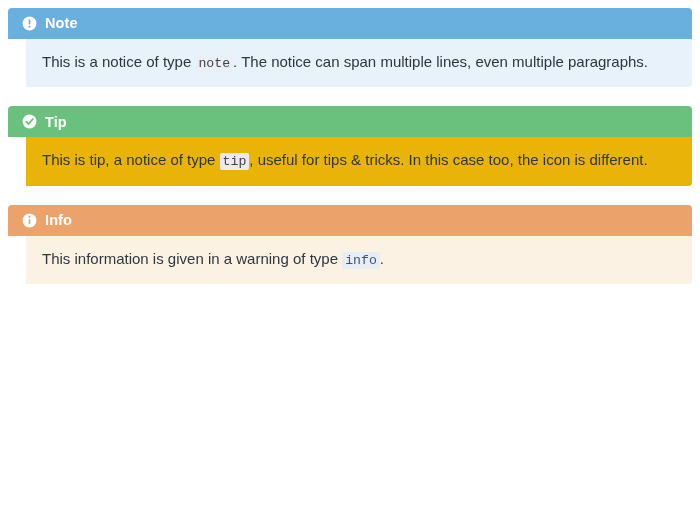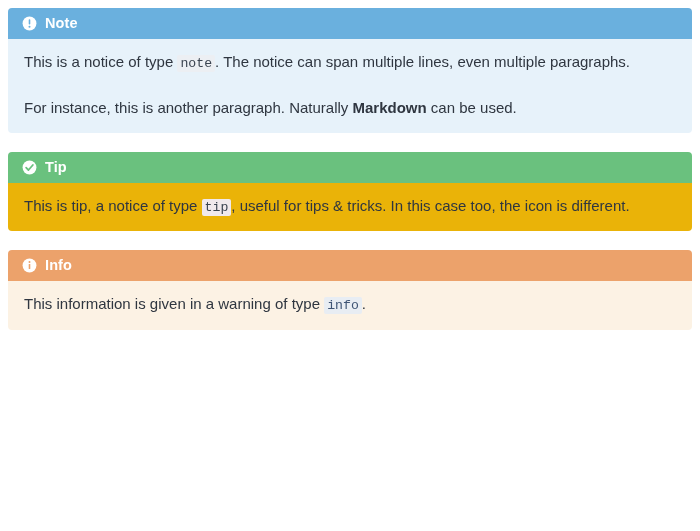--- a/index.html
+++ b/index.html
@@ -50,20 +50,21 @@
     font-weight: bold;
     line-height: 1;
     letter-spacing: 0.1px;
   }
 
   .adm-body {
     padding: 11px 16px 13px 16px;
     color: #2f3640;
     font-size: 15px;
     line-height: 1.55;
+    margin-left: 18px;
   }
   .adm-body p { margin: 0 0 0 0; }
   .adm-body p + p { margin-top: 22px; }
 
   code {
     font-family: "Liberation Mono", "DejaVu Sans Mono", monospace;
     font-size: 13.2px;
     padding: 1px 3px;
     border-radius: 2px;
   }
@@ -99,21 +100,20 @@
           <svg viewBox="0 0 16 16" aria-hidden="true">
             <circle cx="8" cy="8" r="7.4" fill="#ffffff"></circle>
             <rect x="7.15" y="3.5" width="1.7" height="5.6" rx="0.75" fill="#6ab0de"></rect>
             <circle cx="8" cy="11.4" r="1.1" fill="#6ab0de"></circle>
           </svg>
         </span>
         <span class="adm-title">Note</span>
       </div>
       <div class="adm-body">
         <p><span>This is a notice of type </span><code>note</code><span>. The notice can span multiple lines, even multiple paragraphs.</span></p>
-        <p><span>For instance, this is another paragraph. Naturally </span><strong>Markdown</strong><span> can be used.</span></p>
       </div>
     </div>
     <div class="admonition adm-tip">
       <div class="adm-header">
         <span class="adm-icon">
           <svg viewBox="0 0 16 16" aria-hidden="true">
             <circle cx="8" cy="8" r="7.4" fill="#ffffff"></circle>
             <path d="M4.4 8.2 L6.9 10.7 L11.6 5.3" stroke="#6ac17e" stroke-width="1.9" fill="none" stroke-linecap="round" stroke-linejoin="round"></path>
           </svg>
         </span>

